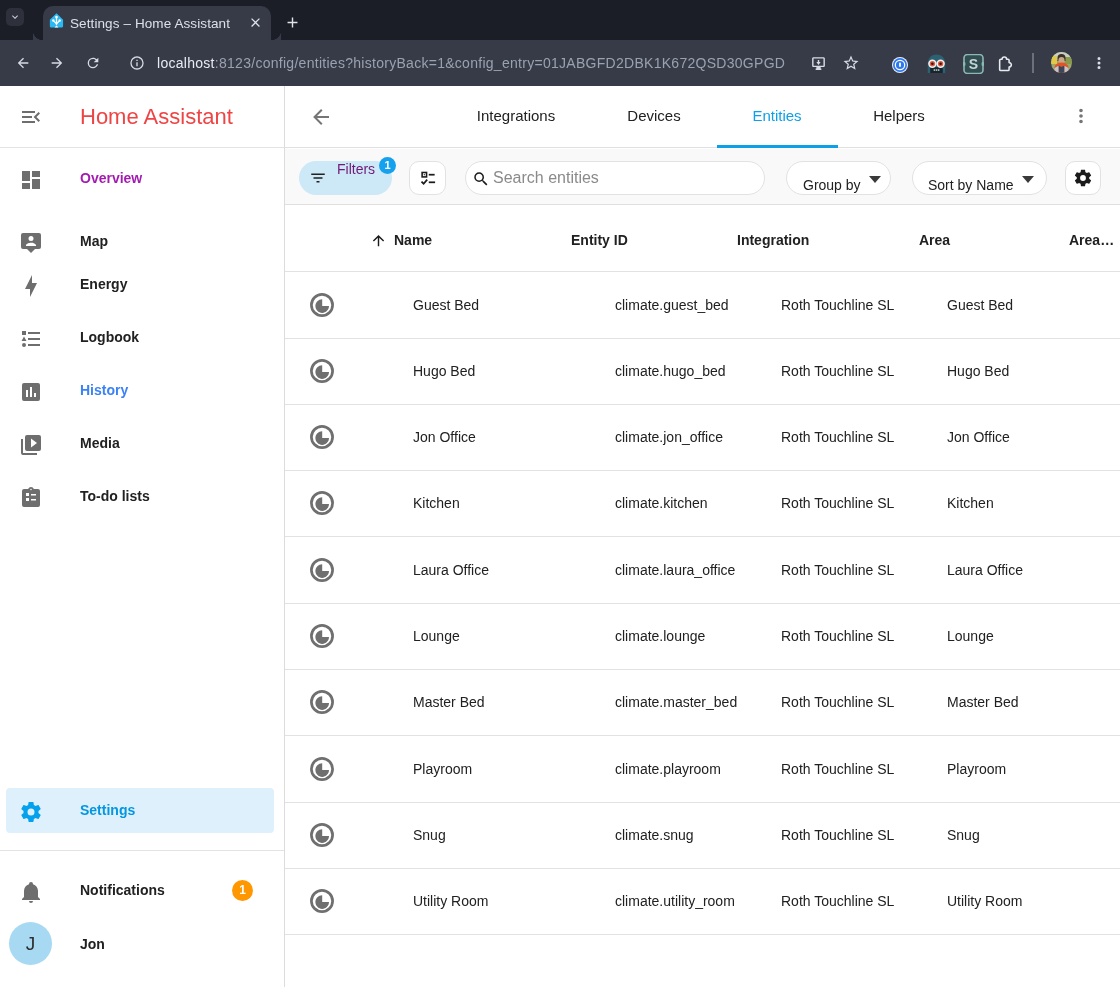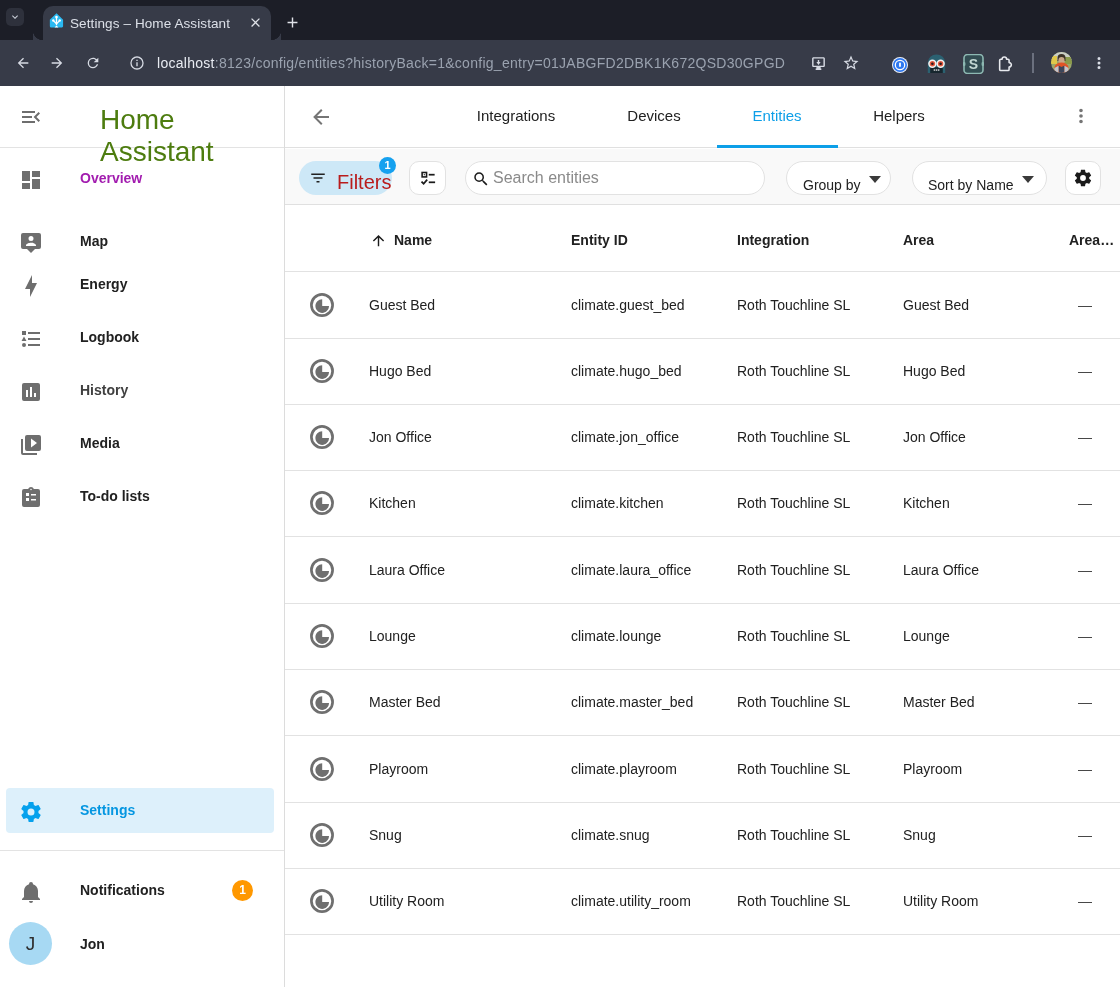--- a/index.html
+++ b/index.html
@@ -13,44 +13,44 @@
 #tab:before { left:-10px; transform:scaleX(-1); }
 #tab:after { right:-10px; }
 #tabchev { position:absolute; left:6px; top:8px; width:18px; height:18px; border-radius:5px; background:#2e313c; }
 .ticon { position:absolute; }
 #tabtitle { position:absolute; left:70px; top:6px; height:34px; line-height:35px; font-size:13.5px; color:#dce0e8; letter-spacing:0.1px;text-align:center;}
 #url { position:absolute; left:157px; top:40px; height:46px; line-height:47px; font-size:14px; letter-spacing:0.28px; color:#9aa2af; }
 #url b { color:#e8ebf2; font-weight:400; }
 
 #sidebar { position:absolute; left:0; top:86px; width:285px; height:901px; background:#fff; border-right:1px solid #dcdcdc; }
 #sbheader { position:absolute; left:0; top:0; width:284px; height:62px; border-bottom:1px solid #e3e3e3; }
-#sbtitle { position:absolute; left:80px; top:18px; font-size:28px; color:#4d7c0f;margin-left:20px; }
+#sbtitle { position:absolute; left:80px; top:18px; font-size:22px; color:#ef4444; }
 .navitem { position:absolute; left:0; width:284px; height:53px; }
 .navitem .nicon { position:absolute; left:19px; top:14px; width:24px; height:24px; }
 .navitem .ntext { position:absolute; left:80px; top:16px; font-size:14px; font-weight:600; color:#212121; }
 #setsel { position:absolute; left:6px; top:702px; width:268px; height:45px; background:#ddf0fb; border-radius:4px; }
 #sbdiv2 { position:absolute; left:0; top:764px; width:284px; height:1px; background:#e3e3e3; }
 #notifbadge { position:absolute; left:232px; top:794px; width:21px; height:21px; border-radius:50%; background:#ff9800; color:#fff; font-size:12px; font-weight:700; text-align:center; line-height:21px; }
 #avatar { position:absolute; left:9px; top:836px; width:43px; height:43px; border-radius:50%; background:#a7d9f3; color:#303030; font-size:19px; text-align:center; line-height:43px; }
 
 #main { position:absolute; left:285px; top:86px; width:835px; height:901px; background:#fff; }
 #mheader { position:absolute; left:0; top:0; width:835px; height:62px; border-bottom:1px solid #e0e0e0; }
 .mtab { position:absolute; top:21px; font-size:15px; color:#212121; transform:translateX(-50%); }
 #tabline { position:absolute; left:432px; top:59px; width:121px; height:3px; background:#0d9fe8; }
 #filterbar { position:absolute; left:0; top:63px; width:835px; height:56px; background:#f9f9f9; border-bottom:1px solid #e0e0e0; }
 .pill { position:absolute; top:12px; height:34px; border-radius:17px; background:#fff; border:1px solid #e2e2e2; }
 #fpill { position:absolute; left:14px; top:12px; width:93px; height:34px; border-radius:17px; background:#cde8f7; }
-#fpill span { position:absolute; left:38px; top:10px; font-size:20px; font-weight:400; color:#b91c1c; }
+#fpill span { position:absolute; left:38px; top:0; font-size:14px; font-weight:400; color:#701a75; }
 #fbadge { position:absolute; left:94px; top:8px; width:17px; height:17px; border-radius:50%; background:#16a1ef; color:#fff; font-size:11px; font-weight:700; text-align:center; line-height:17px; }
 .ptext { position:absolute; top:16px; font-size:14px; font-weight:400; color:#212121; line-height:15px; }
 #searchph { position:absolute; left:208px; top:20px; font-size:16px; color:#8a8a8a; }
 
 .hdr { position:absolute; top:146px; font-size:14px; font-weight:600; color:#212121; line-height:17px; }
 .rowline { position:absolute; left:0; width:835px; height:1px; background:#e2e2e2; }
-.cell { position:absolute; font-size:14px; color:#212121; white-space:nowrap; line-height:20px; }
+.cell { position:absolute; font-size:14px; color:#212121; white-space:nowrap; line-height:20px;margin-left:44px; }
 .dash { color:#484848; }
 </style></head>
 <body>
 <div id="page">
 
 <div id="frame"></div>
 <div id="toolbar"></div>
 <div id="tab"></div>
 <div id="tabchev">
       <svg class="ticon" style="left:3px;top:3px" width="12" height="12" viewBox="0 0 24 24">
@@ -186,21 +186,21 @@
 <div class="navitem" style="top:227px">
         <svg class="nicon" viewBox="0 0 24 24">
           <path fill="#6e6e6e" d="M5,9.5L7.5,14H2.5L5,9.5M3,4H7V8H3V4M5,20A2,2 0 0,0 7,18A2,2 0 0,0 5,16A2,2 0 0,0 3,18A2,2 0 0,0 5,20M9,5V7H21V5H9M9,19H21V17H9V19M9,13H21V11H9V13Z"></path>
         </svg>
         <span class="ntext" style="color:#212121">Logbook</span>
       </div>
 <div class="navitem" style="top:280px">
         <svg class="nicon" viewBox="0 0 24 24">
           <path fill="#6e6e6e" d="M19,3H5A2,2 0 0,0 3,5V19A2,2 0 0,0 5,21H19A2,2 0 0,0 21,19V5A2,2 0 0,0 19,3M9,17H7V10H9V17M13,17H11V7H13V17M17,17H15V13H17V17Z"></path>
         </svg>
-        <span class="ntext" style="color:#404040">History</span>
+        <span class="ntext" style="color:#3b82f6">History</span>
       </div>
 <div class="navitem" style="top:333px">
         <svg class="nicon" viewBox="0 0 24 24">
           <path fill="#6e6e6e" d="M4,6H2V20A2,2 0 0,0 4,22H18V20H4V6M20,2H8A2,2 0 0,0 6,4V16A2,2 0 0,0 8,18H20A2,2 0 0,0 22,16V4A2,2 0 0,0 20,2M12,14.5V5.5L18,10L12,14.5Z"></path>
         </svg>
         <span class="ntext" style="color:#212121">Media</span>
       </div>
 <div class="navitem" style="top:386px">
         <svg class="nicon" viewBox="0 0 24 24">
           <path fill="#6e6e6e" d="M19,3H14.82C14.4,1.84 13.3,1 12,1C10.7,1 9.6,1.84 9.18,3H5A2,2 0 0,0 3,5V19A2,2 0 0,0 5,21H19A2,2 0 0,0 21,19V5A2,2 0 0,0 19,3M12,2.75A0.75,0.75 0 0,1 12.75,3.5A0.75,0.75 0 0,1 12,4.25A0.75,0.75 0 0,1 11.25,3.5A0.75,0.75 0 0,1 12,2.75M7,7H10V10H7V7M7,12H10V15H7V12M12,8H17V9.5H12V8M12,13H17V14.5H12V13Z"></path>
@@ -282,21 +282,21 @@
             <path fill="#1b1b1b" d="M12,15.5A3.5,3.5 0 0,1 8.5,12A3.5,3.5 0 0,1 12,8.5A3.5,3.5 0 0,1 15.5,12A3.5,3.5 0 0,1 12,15.5M19.43,12.97C19.47,12.65 19.5,12.33 19.5,12C19.5,11.67 19.47,11.34 19.43,11L21.54,9.37C21.73,9.22 21.78,8.95 21.66,8.73L19.66,5.27C19.54,5.05 19.27,4.96 19.05,5.05L16.56,6.05C16.04,5.66 15.5,5.32 14.87,5.07L14.5,2.42C14.46,2.18 14.25,2 14,2H10C9.75,2 9.54,2.18 9.5,2.42L9.13,5.07C8.5,5.32 7.96,5.66 7.44,6.05L4.95,5.05C4.73,4.96 4.46,5.05 4.34,5.27L2.34,8.73C2.21,8.95 2.27,9.22 2.46,9.37L4.57,11C4.53,11.34 4.5,11.67 4.5,12C4.5,12.33 4.53,12.65 4.57,12.97L2.46,14.63C2.27,14.78 2.21,15.05 2.34,15.27L4.34,18.73C4.46,18.95 4.73,19.03 4.95,18.95L7.44,17.94C7.96,18.34 8.5,18.68 9.13,18.93L9.5,21.58C9.54,21.82 9.75,22 10,22H14C14.25,22 14.46,21.82 14.5,21.58L14.87,18.93C15.5,18.67 16.04,18.34 16.56,17.94L19.05,18.95C19.27,19.03 19.54,18.95 19.66,18.73L21.66,15.27C21.78,15.05 21.73,14.78 21.54,14.63L19.43,12.97Z"></path>
           </svg>
         </div>
 </div>
 <svg style="position:absolute;left:85px;top:146px" width="17" height="17" viewBox="0 0 24 24">
         <path fill="#1b1b1b" d="M13,20H11V8L5.5,13.5L4.08,12.08L12,4.16L19.92,12.08L18.5,13.5L13,8V20Z"></path>
       </svg>
 <div class="hdr" style="left:109px">Name</div>
 <div class="hdr" style="left:286px">Entity ID</div>
 <div class="hdr" style="left:452px">Integration</div>
-<div class="hdr" style="left:618px">Area</div>
+<div class="hdr" style="left:634px">Area</div>
 <div class="hdr" style="left:784px">Area…</div>
 <div class="rowline" style="top:185.3px"></div>
 <div class="rowline" style="top:251.6px"></div>
 <div class="rowline" style="top:317.9px"></div>
 <div class="rowline" style="top:384.1px"></div>
 <div class="rowline" style="top:450.4px"></div>
 <div class="rowline" style="top:516.7px"></div>
 <div class="rowline" style="top:583.0px"></div>
 <div class="rowline" style="top:649.3px"></div>
 <div class="rowline" style="top:715.5px"></div>

